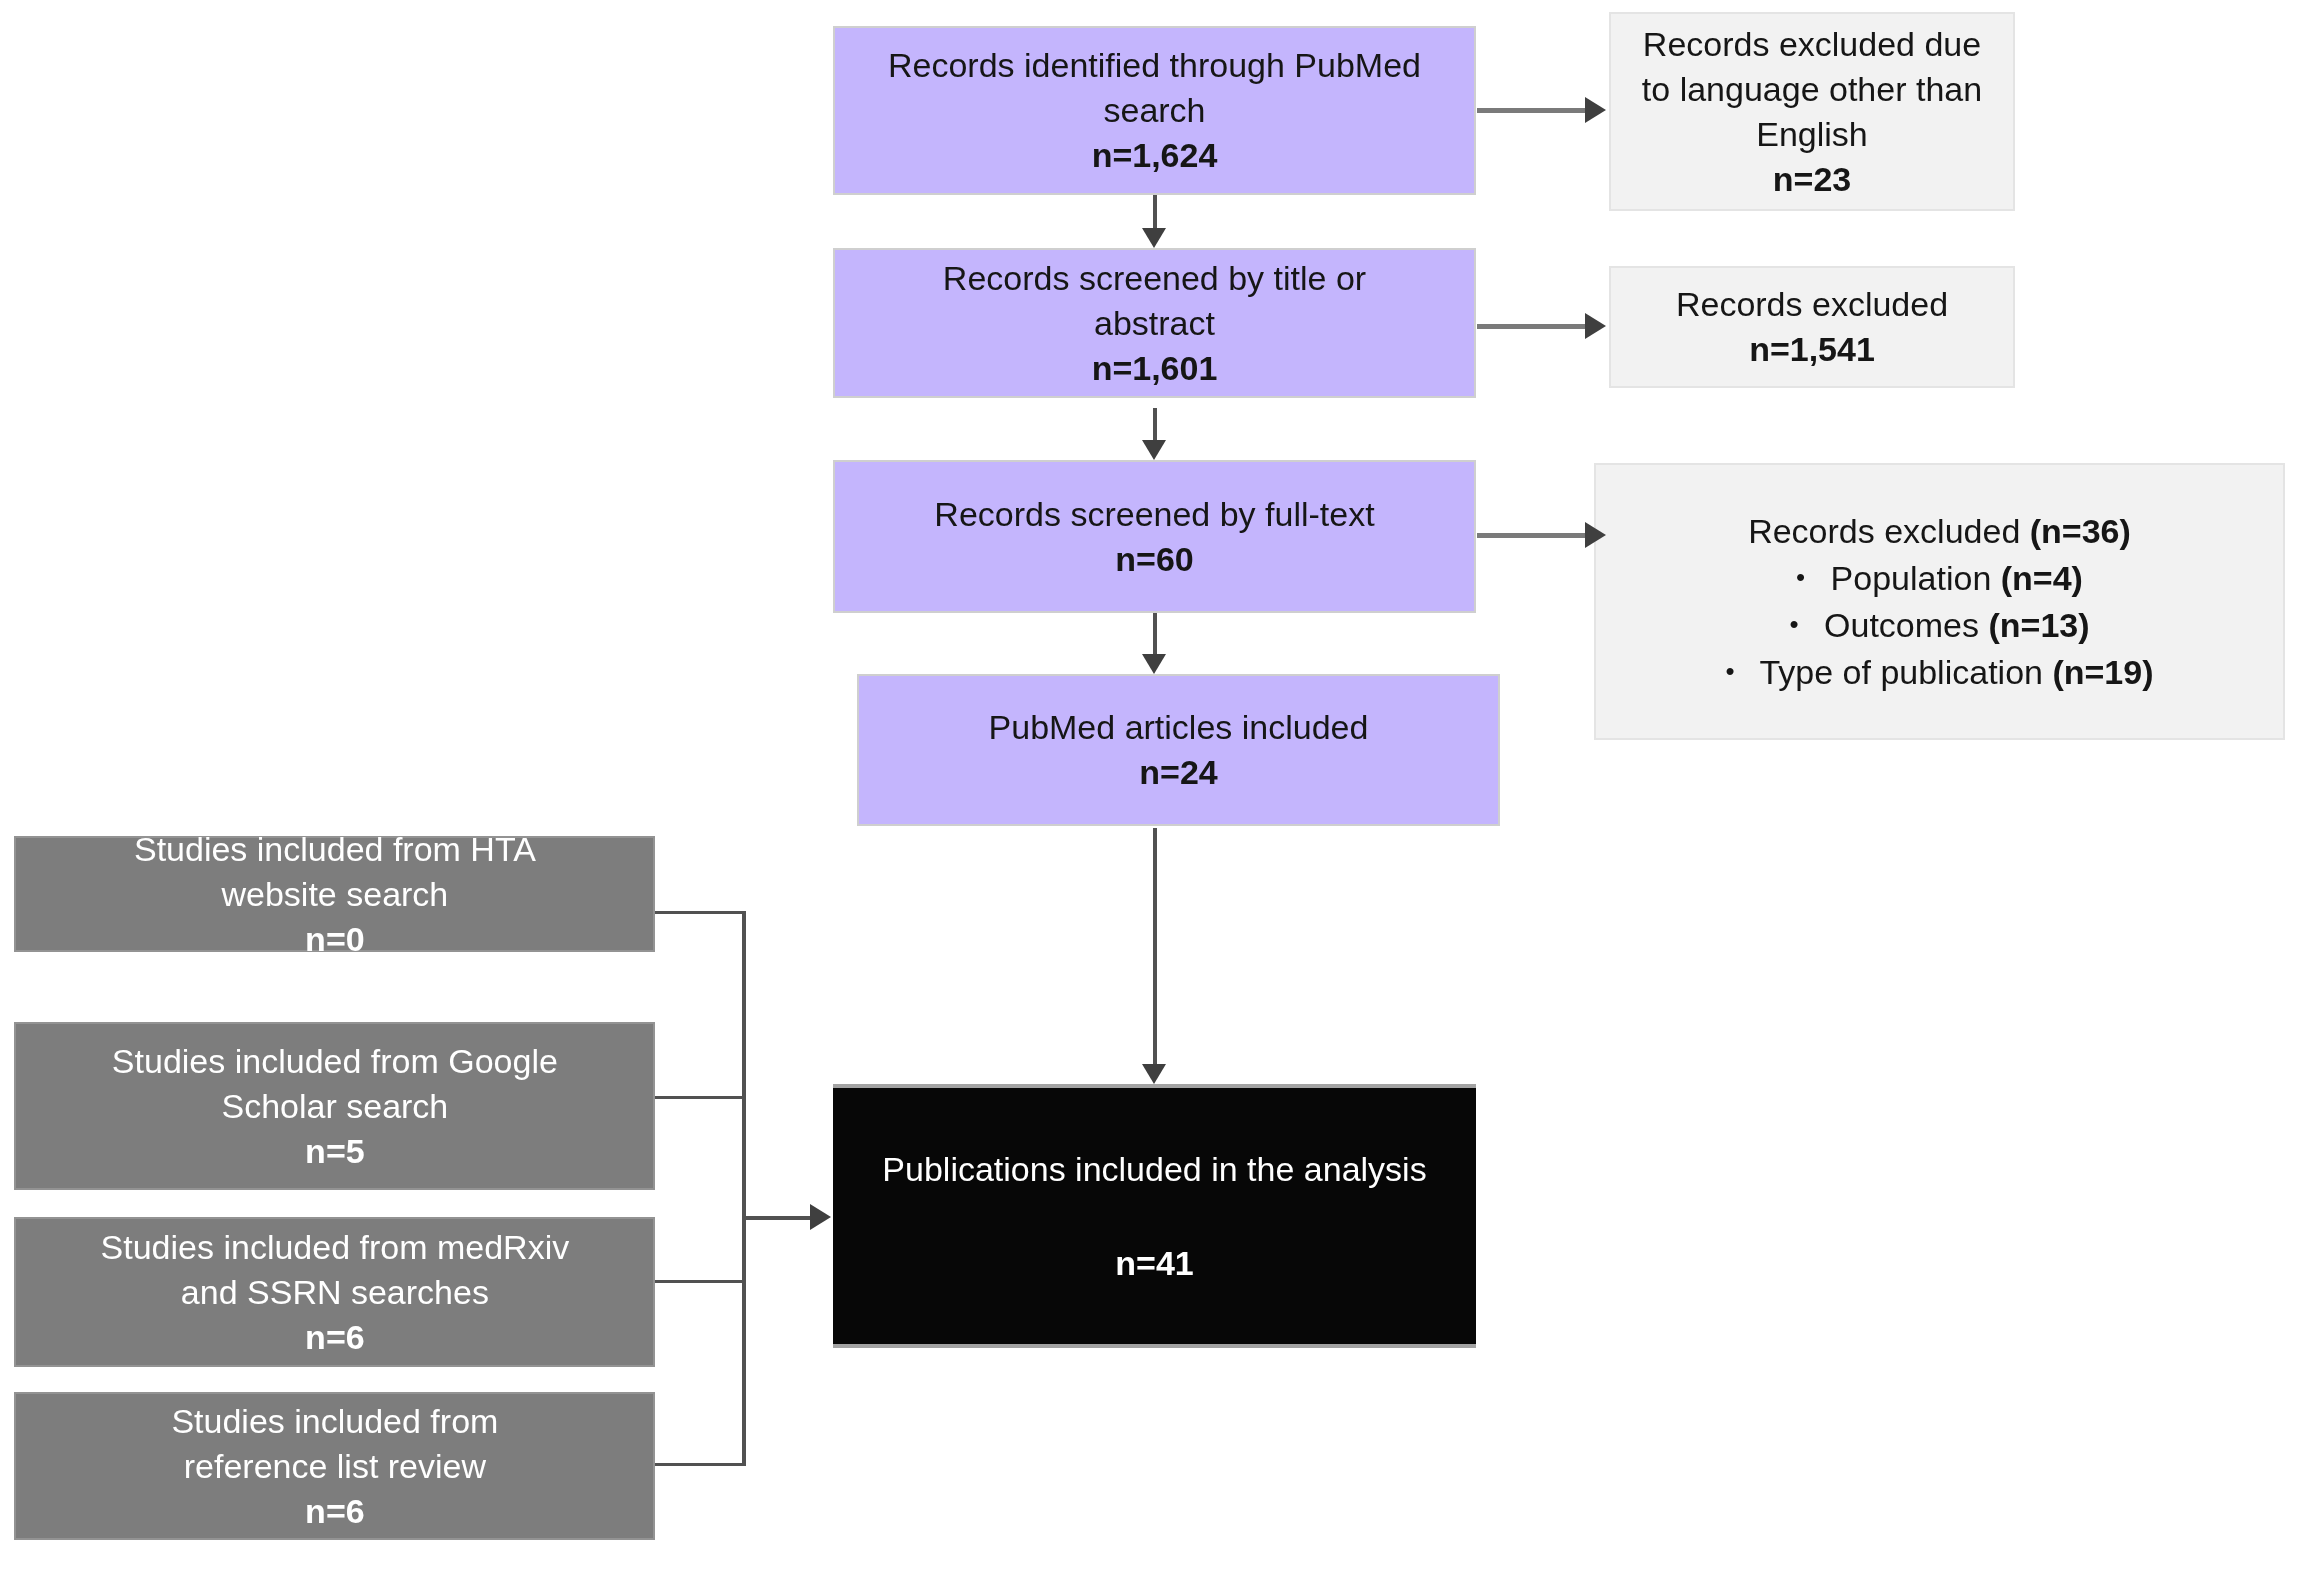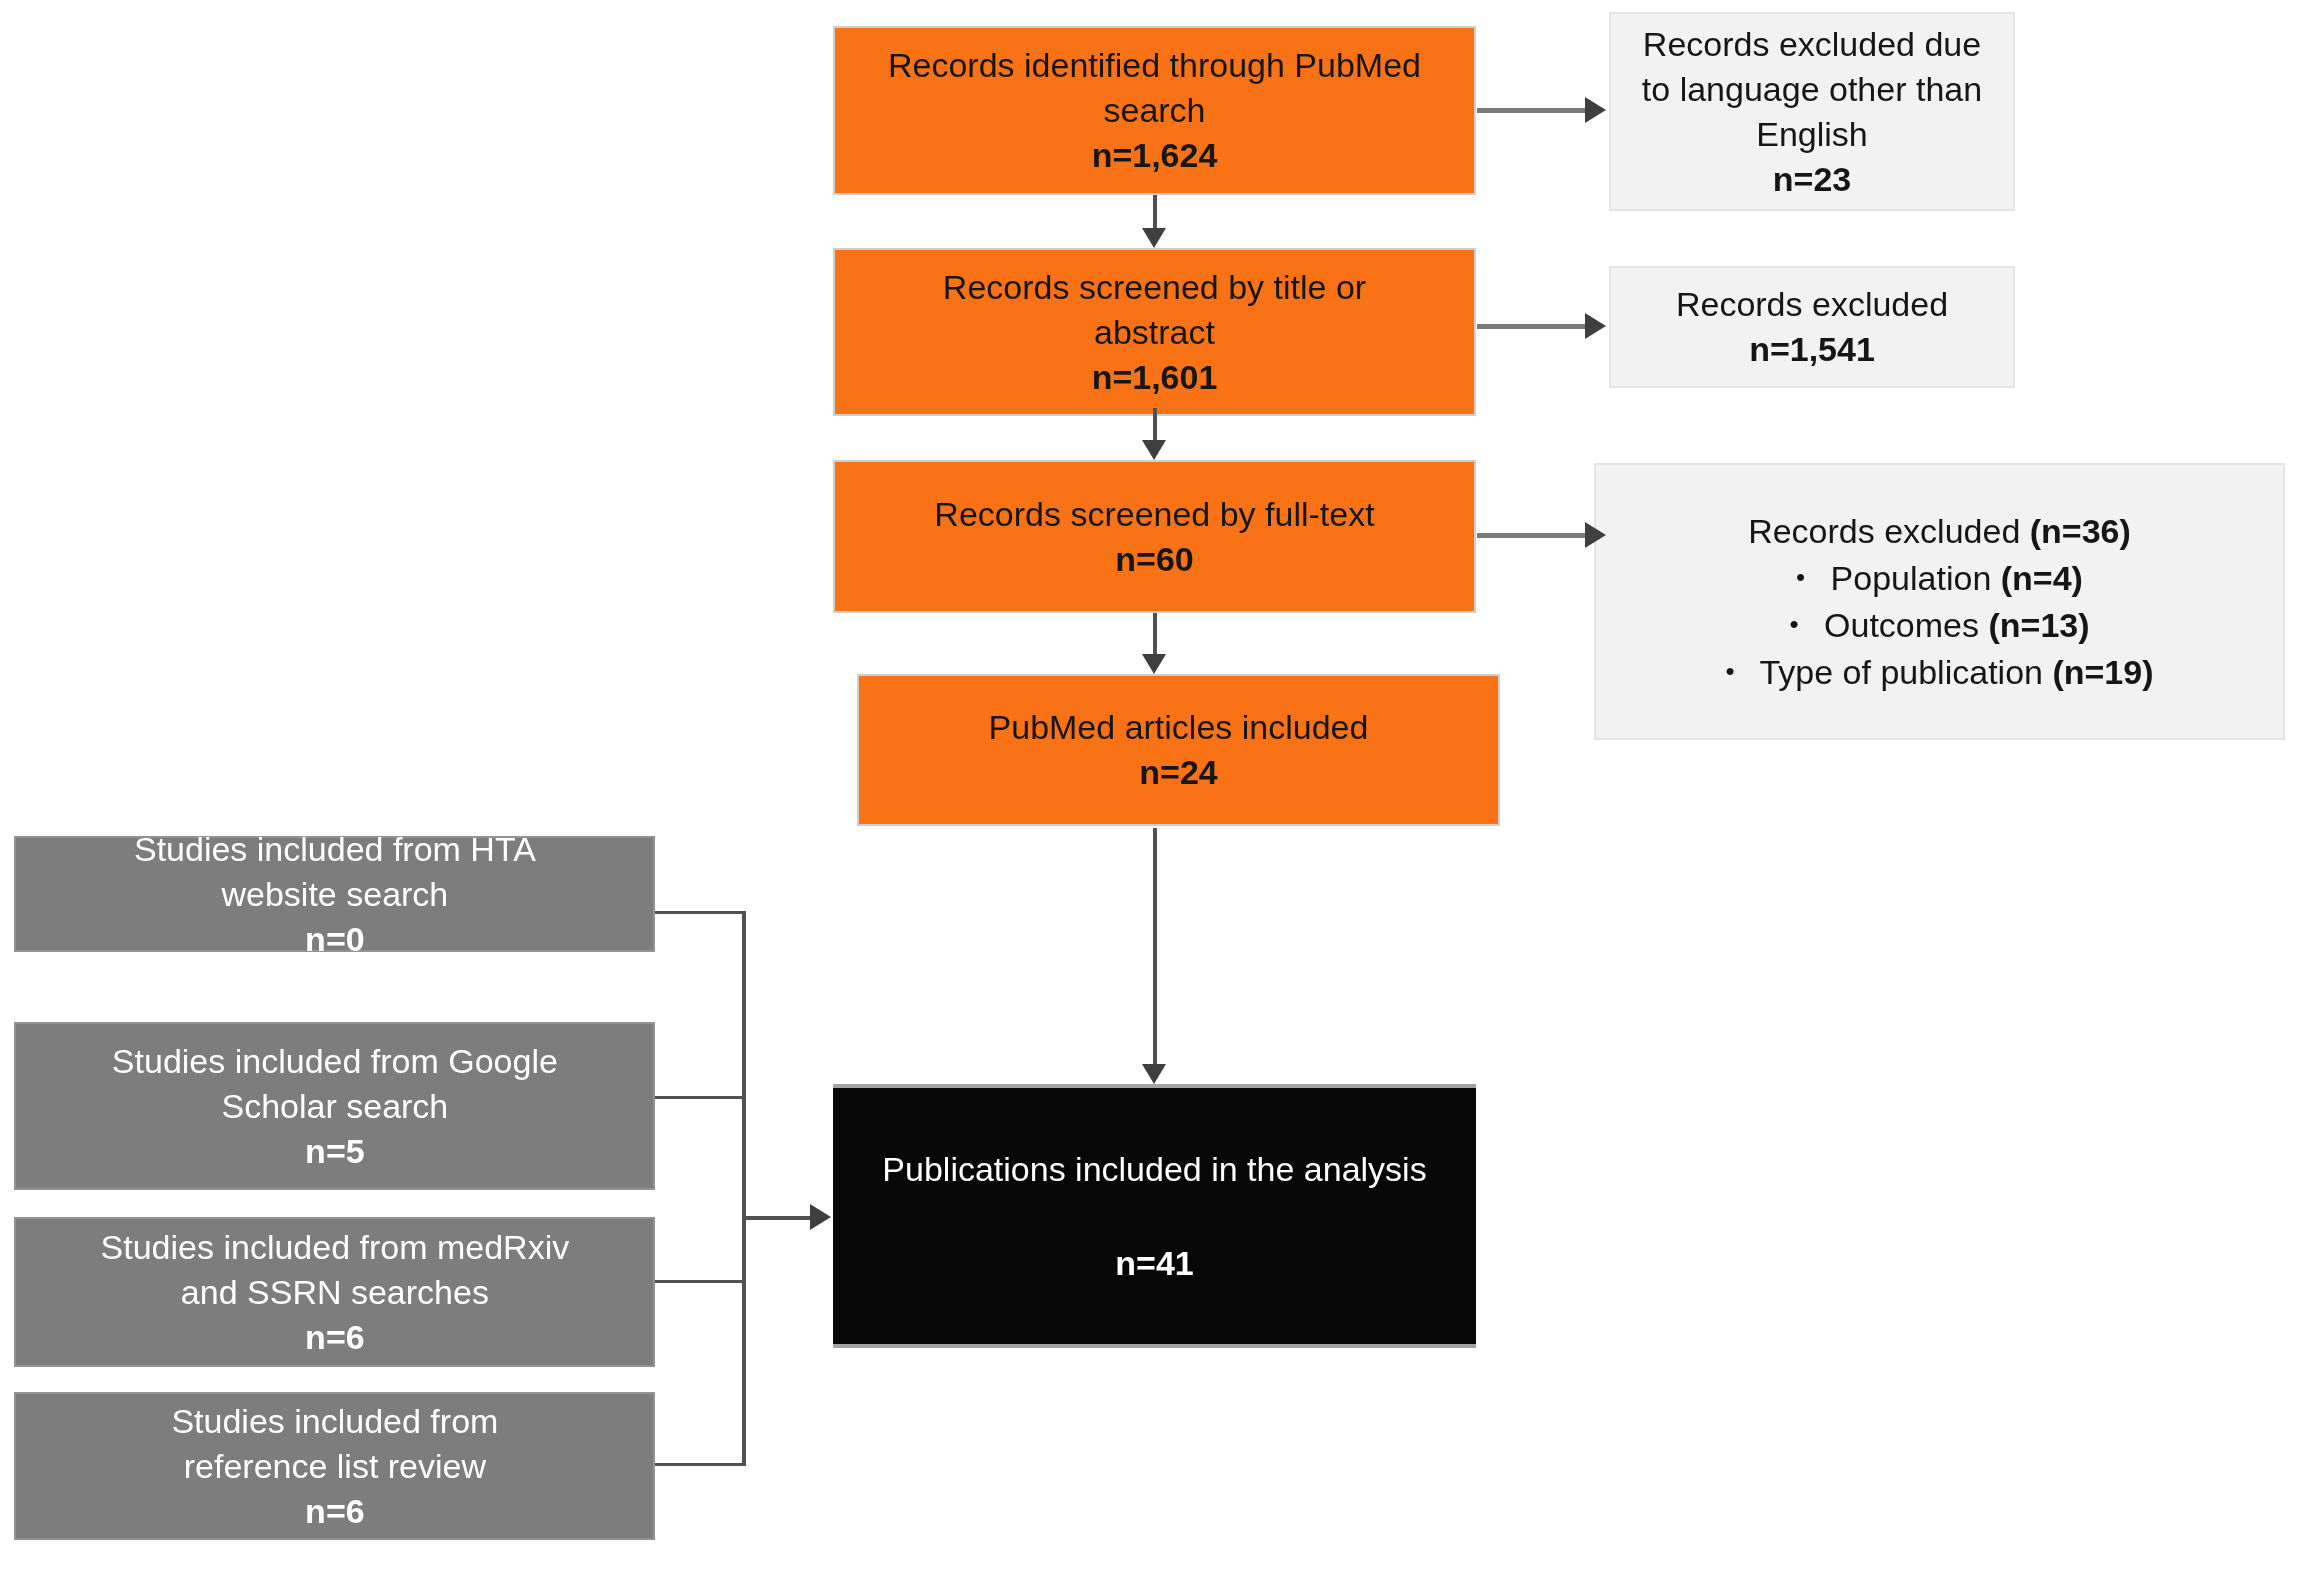--- a/index.html
+++ b/index.html
@@ -7,21 +7,21 @@
     position:relative;width:2319px;height:1571px;background:#ffffff;
     font-family:"Liberation Sans","DejaVu Sans",sans-serif;
     color:#161616;
   }
   .box{
     position:absolute;box-sizing:border-box;
     display:flex;flex-direction:column;align-items:center;justify-content:center;
     text-align:center;font-size:34px;line-height:45px;
   }
   .box .n{font-weight:700;}
-  .gray{background:#f97316;border:2.2px solid #cfcfcf;}
+  .gray{background:#c4b5fd;border:2.2px solid #cfcfcf;}
   .dark{background:#7d7d7d;border:2.2px solid #939393;color:#ffffff;}
   .light{background:#f2f2f2;border:2.2px solid #e4e4e4;}
   .blackbox{background:#070707;border-top:4.3px solid #a3a3a3;border-bottom:4.3px solid #a3a3a3;color:#ffffff;}
   .blackbox .n{margin-top:33px;}
   .vshaft{position:absolute;width:3.6px;background:#515151;}
   .vhead{position:absolute;width:0;height:0;border-left:12.2px solid transparent;border-right:12.2px solid transparent;border-top:20px solid #3f3f3f;}
   .hshaft{position:absolute;height:5px;background:#7a7a7a;}
   .hhead{position:absolute;width:0;height:0;border-top:13.7px solid transparent;border-bottom:13.7px solid transparent;border-left:21.6px solid #3f3f3f;}
   .bline{position:absolute;background:#515151;}
   .row{display:block;}
@@ -30,21 +30,21 @@
 </head>
 <body>
 
 <div class="canvas">
 
   <div class="box gray" style="left:833px;top:26px;width:643px;height:169px;padding:0 43px;">
     <div>Records identified through PubMed search</div>
     <div class="n">n=1,624</div>
   </div>
 
-  <div class="box gray" style="left:833px;top:248px;width:643px;height:168px;padding:0 43px;">
+  <div class="box gray" style="left:833px;top:248px;width:643px;height:150px;padding:0 43px;">
     <div>Records screened by title or abstract</div>
     <div class="n">n=1,601</div>
   </div>
 
   <div class="box gray" style="left:833px;top:460px;width:643px;height:153px;padding:0 43px;">
     <div>Records screened by full-text</div>
     <div class="n">n=60</div>
   </div>
 
   <div class="box gray" style="left:833px;top:674px;width:643px;height:152px;padding:0 43px;margin-left:24px;">

